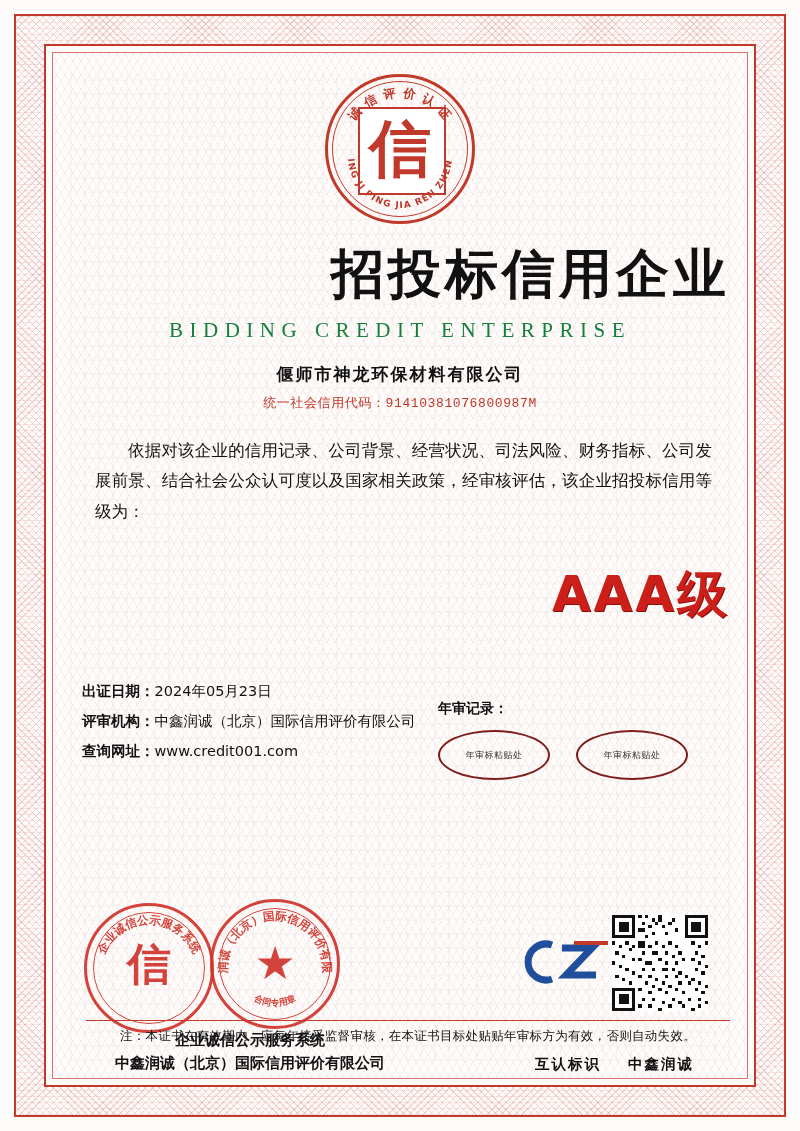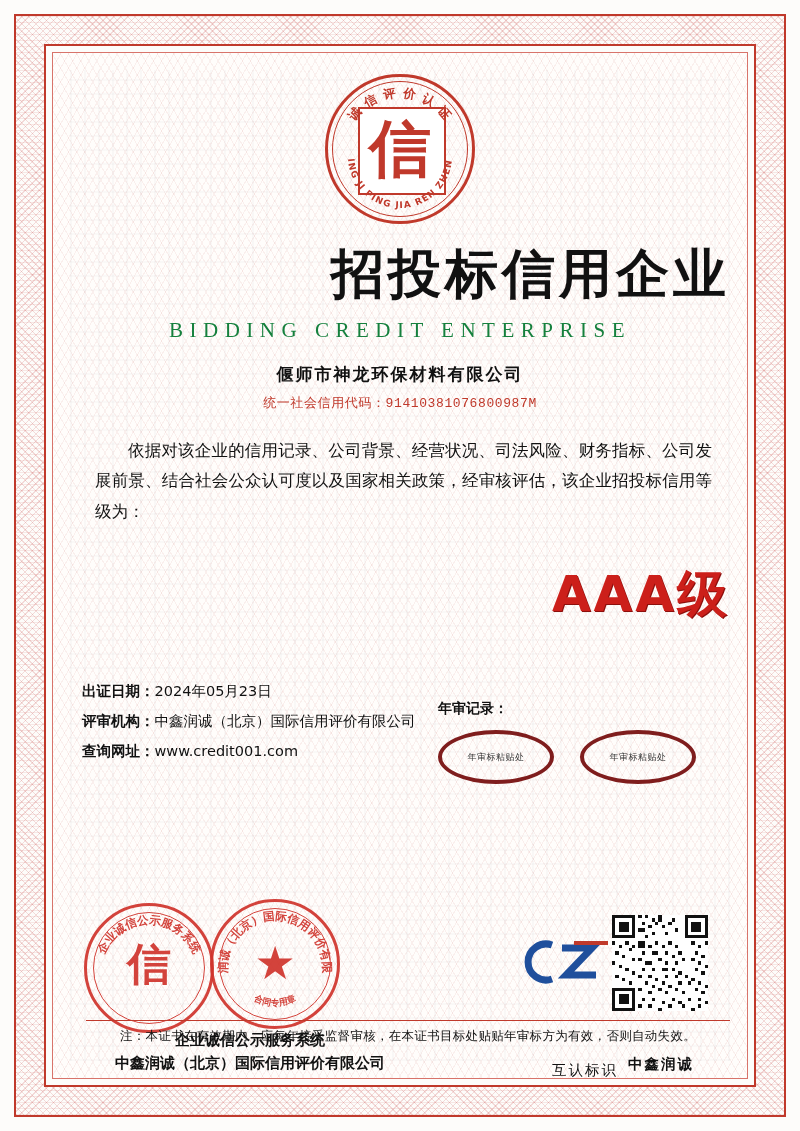--- a/index.html
+++ b/index.html
@@ -165,21 +165,21 @@
     white-space:nowrap;
   }
   .info-left .line b{font-weight:bold;}
   .info-right{flex:1;padding-left:6px;}
   .annual-label{
     font-size:14px;font-weight:bold;color:#111;
     font-family:"DejaVu Sans", sans-serif;margin-top:18px;
   }
   .stamp-slots{display:flex;gap:26px;margin-top:12px;}
   .slot{
-    width:108px;height:46px;border:4px solid #7f1d1d;border-radius:50%;
+    width:108px;height:46px;border:2px solid #7f1d1d;border-radius:50%;
     display:flex;align-items:center;justify-content:center;
     font-size:9px;color:#333;font-family:"DejaVu Sans", sans-serif;
     letter-spacing:.5px;
   }
 
   
   .bottom{
     position:absolute;left:0;right:0;bottom:40px;
   }
   .seals{
@@ -217,22 +217,22 @@
 
   .seal-captions{
     position:relative;margin-top:-18px;
   }
   .cap-left{
     position:absolute;left:30px;top:0;width:300px;text-align:center;
     font-size:15px;font-weight:bold;color:#111;line-height:1.55;
     font-family:"DejaVu Sans", sans-serif;
   }
   .cap-mid{
-    position:absolute;left:448px;top:32px;width:100px;text-align:right;
-    font-size:14.5px;font-weight:normal;color:#111;
+    position:absolute;left:448px;top:26px;width:100px;text-align:center;
+    font-size:14.5px;font-weight:bold;color:#111;
     font-family:"DejaVu Sans", sans-serif;letter-spacing:2px;
   }
   .cap-right{
     position:absolute;right:14px;top:26px;width:110px;text-align:center;
     font-size:14.5px;font-weight:bold;color:#111;
     font-family:"DejaVu Sans", sans-serif;letter-spacing:2px;
   }
 
   .note{
     position:absolute;left:16px;right:0;bottom:-16px;

